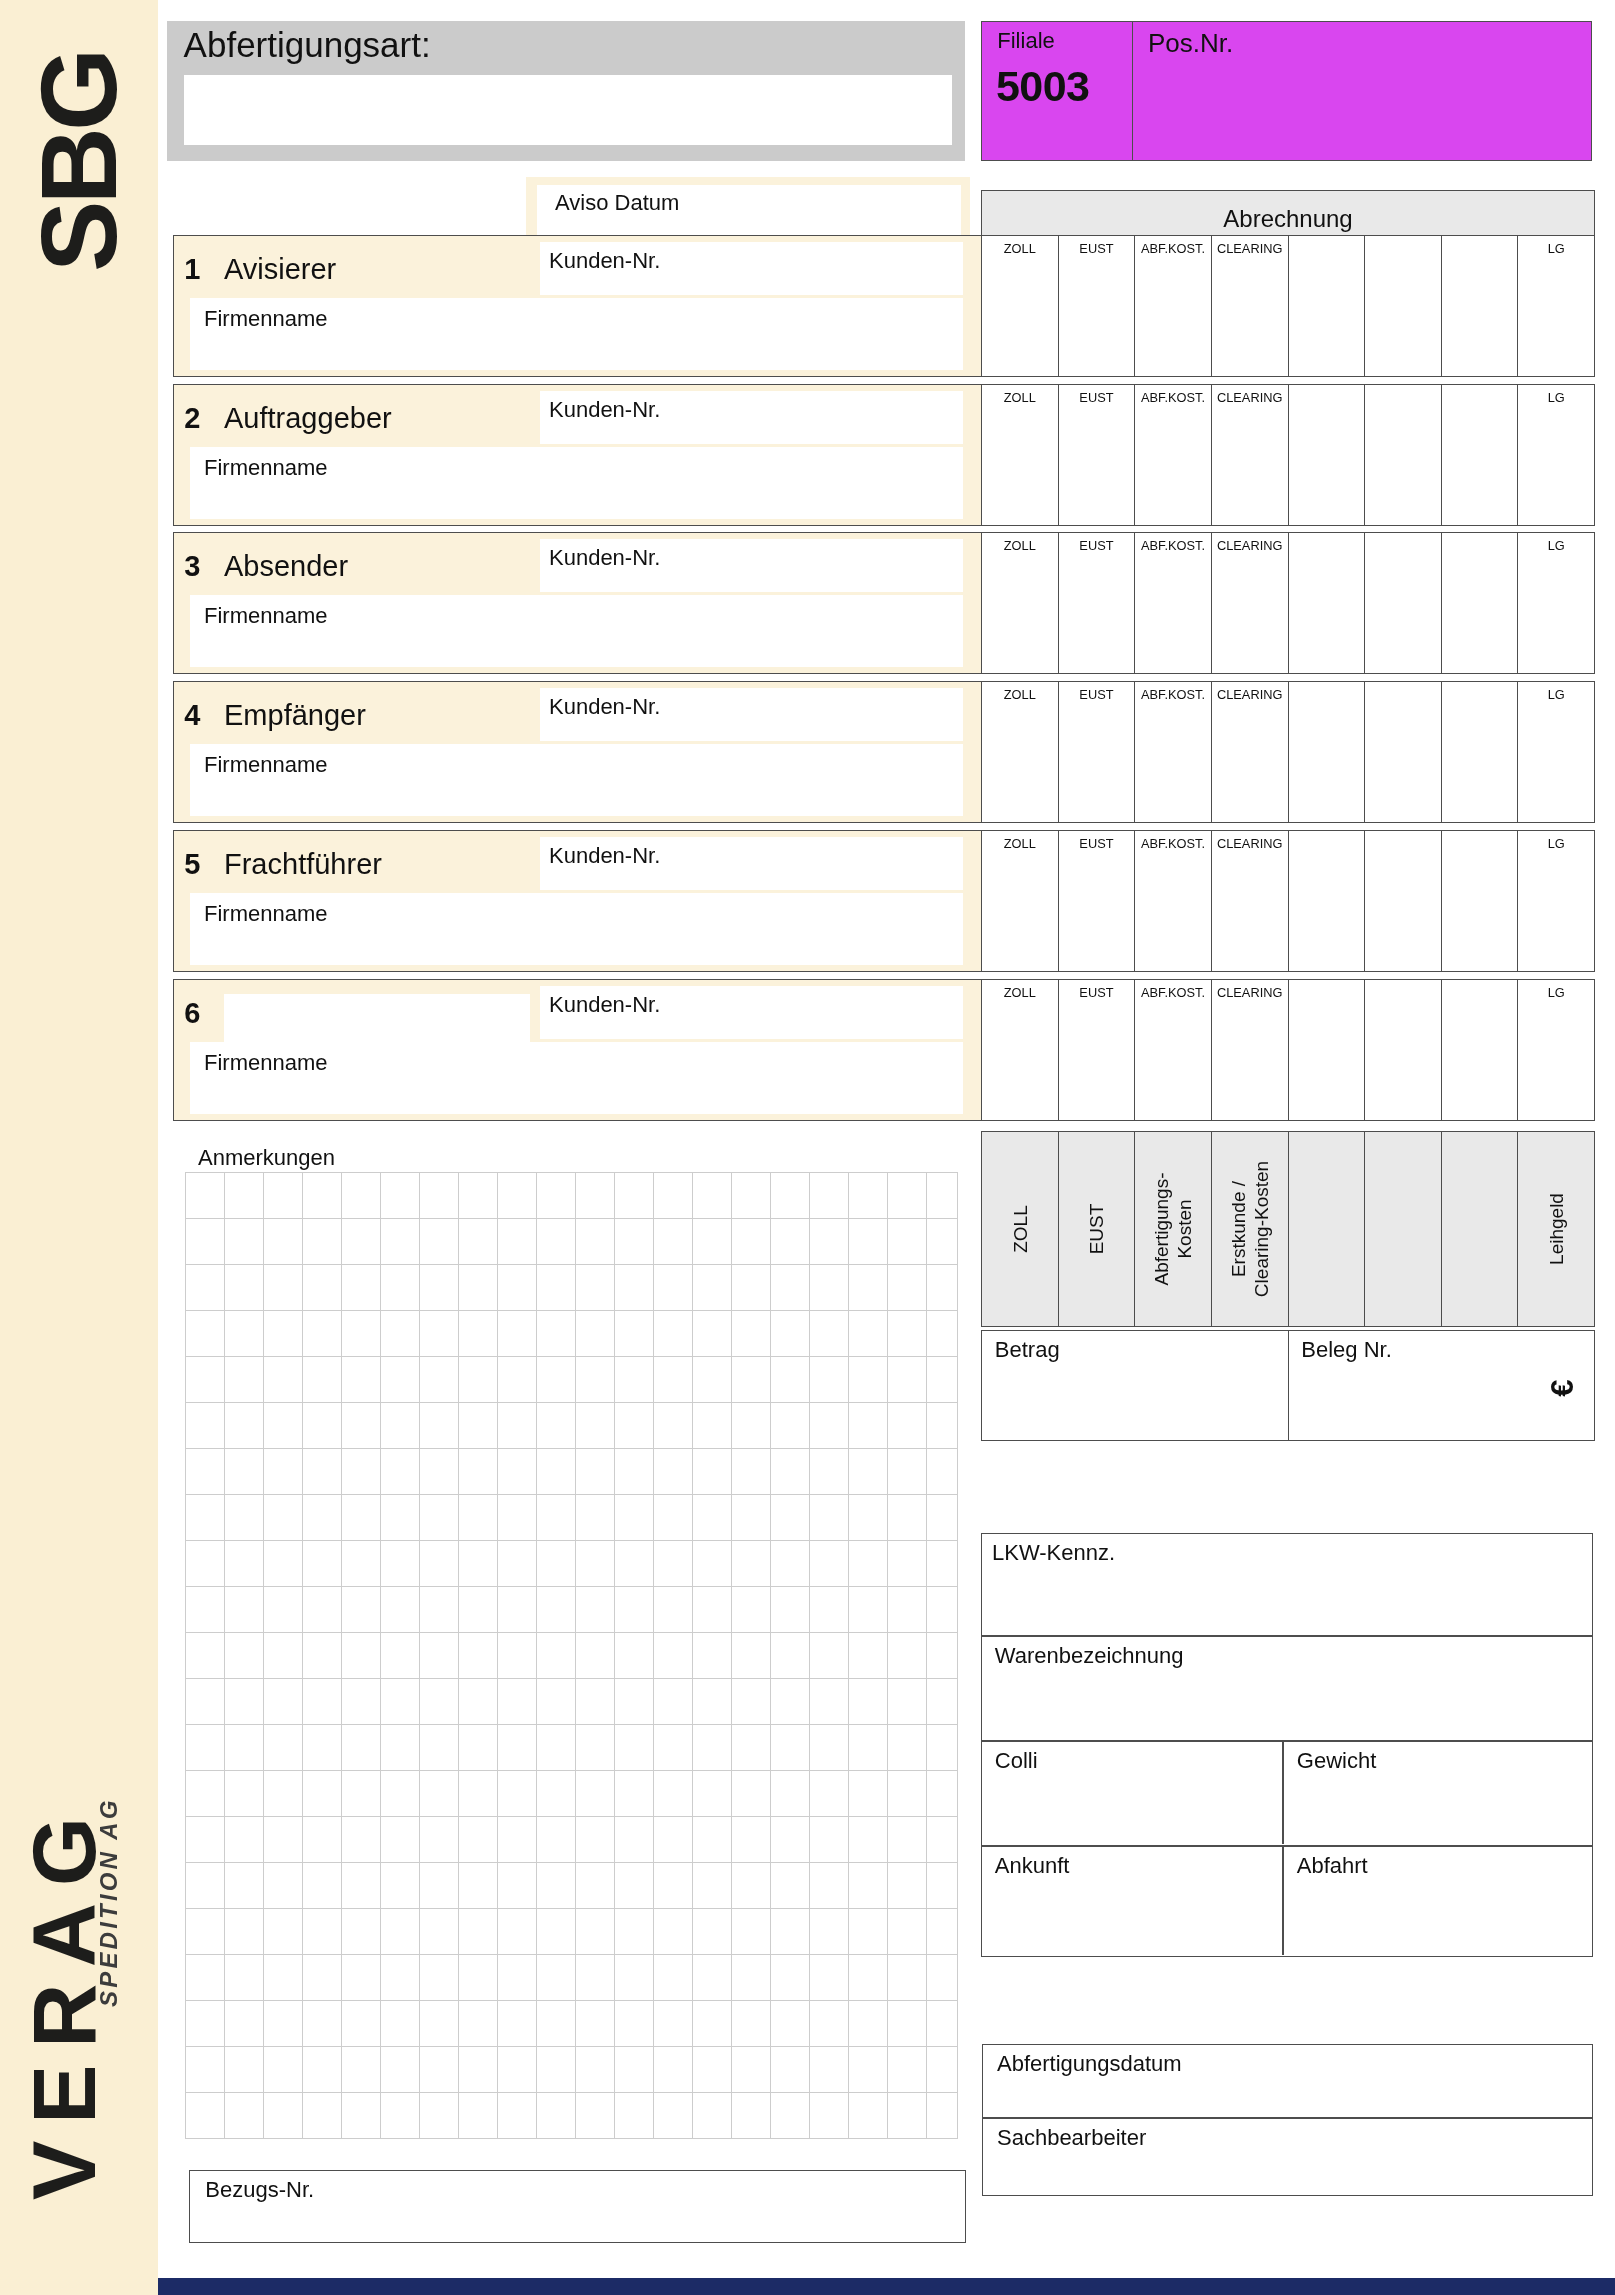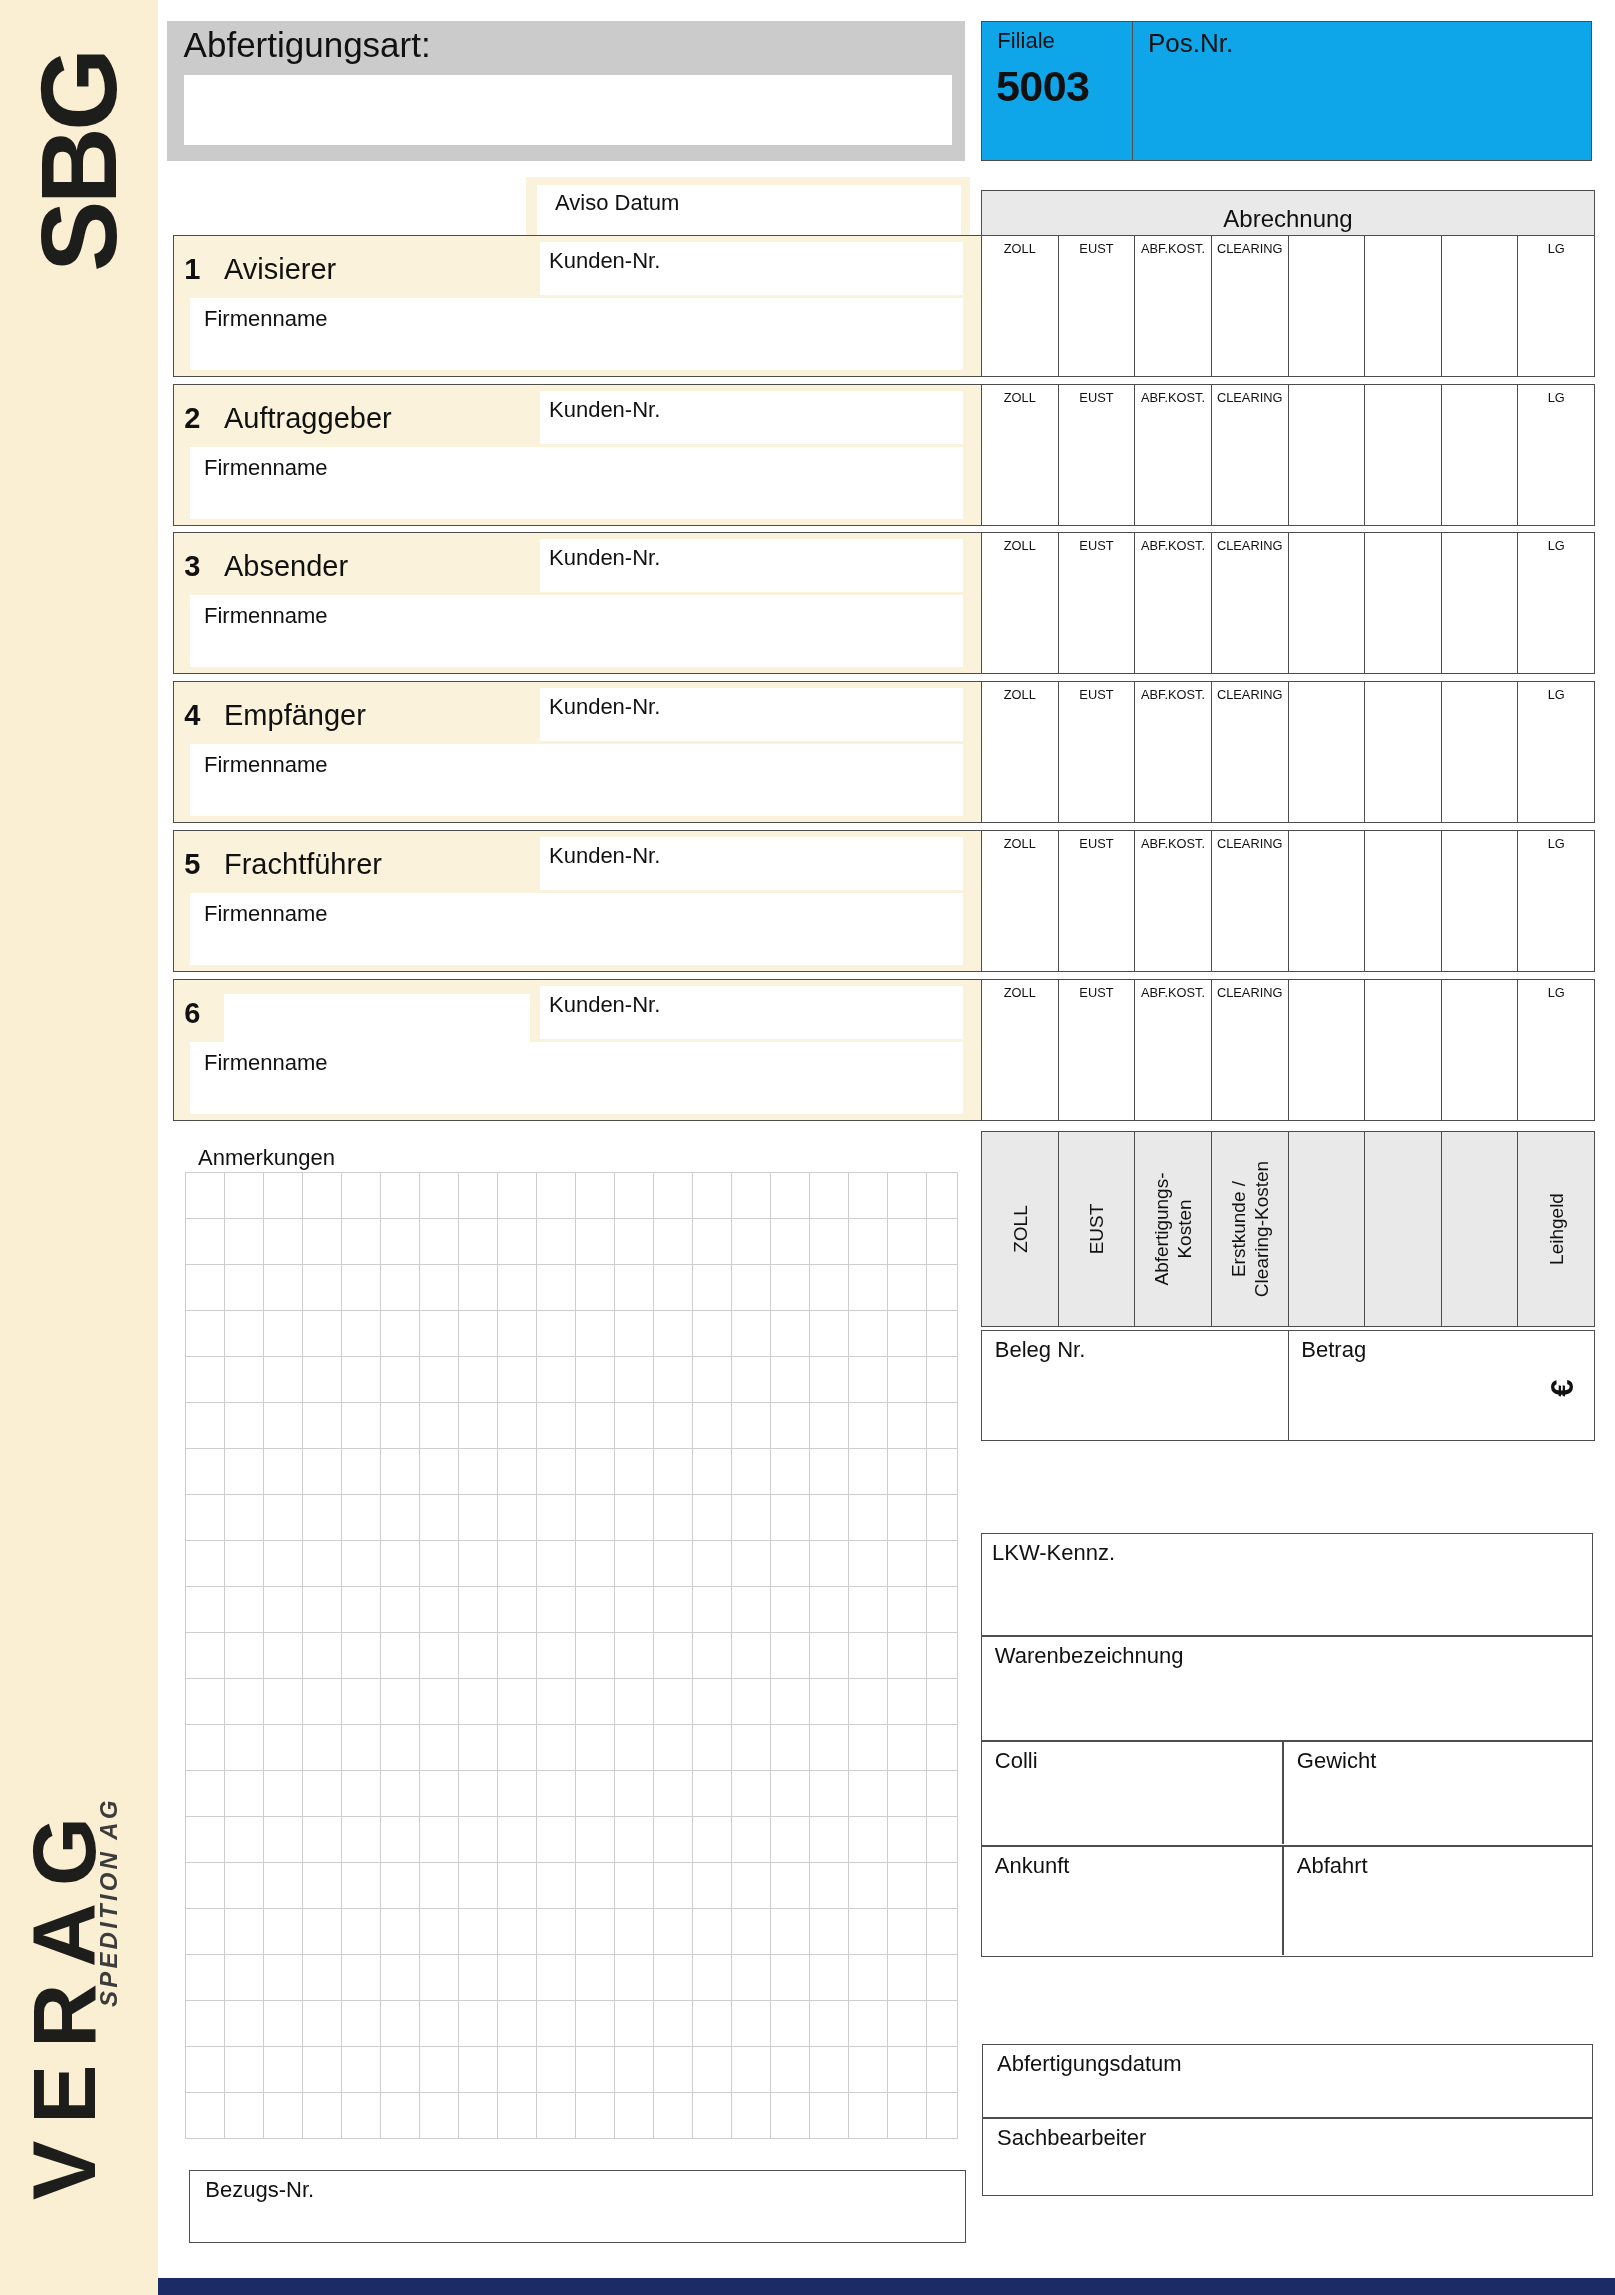--- a/index.html
+++ b/index.html
@@ -16,21 +16,21 @@
   .sbg{left:37px;top:272px;width:214px;height:86px;font-size:107px;font-weight:bold;
        letter-spacing:-3.8px;line-height:84px;color:#1d1d1b;text-align:center;}
   .verag{left:32px;top:2200px;width:384px;height:65px;font-size:89px;font-weight:bold;
        letter-spacing:16.6px;line-height:64px;color:#1d1d1b;}
   .sped{left:93px;top:2007px;width:252px;height:32px;font-size:24px;font-weight:bold;
        font-style:italic;letter-spacing:3.2px;line-height:32px;color:#3c3c3c;}
   
   .graypanel{left:167px;top:21px;width:798px;height:140px;background:#CBCBCB;}
   .gp-label{position:absolute;left:16.6px;top:3.8px;font-size:35px;color:#111;}
   .gp-input{position:absolute;left:16.6px;top:54px;width:768px;height:70px;background:#fff;}
-  .filbox{left:981px;top:21px;width:611px;height:140px;background:#0ea5e9;}
+  .filbox{left:981px;top:21px;width:611px;height:140px;background:#d946ef;}
   .fil-div{position:absolute;left:150px;top:0;width:1.3px;height:100%;background:#4d4d4d;}
   .fil-label{position:absolute;left:15.3px;top:6.4px;font-size:22px;}
   .fil-value{position:absolute;left:14px;top:40px;font-size:43px;font-weight:bold;letter-spacing:-0.6px;}
   .pos-label{position:absolute;left:166px;top:6.4px;font-size:26px;}
   
   .avisopad{left:526px;top:177px;width:444px;height:58px;background:#FBF2DB;}
   .avisobox{position:absolute;left:11px;top:8.3px;width:424px;height:50px;background:#fff;}
   .aviso-label{position:absolute;left:18px;top:5.1px;font-size:22px;}
   
   .sec{left:173px;width:812px;height:142px;background:#FBF2DB;border:1.9px solid #4d4d4d;}
@@ -371,24 +371,24 @@
   <div class="rcol">
       <div class="rlab"></div>
     </div>
   <div class="rcol">
       <div class="rlab">Leihgeld</div>
     </div>
 </div>
 
 <div class="s bb bordered">
   <div class="bcell">
+    <span class="lab">Betrag</span>
+  </div>
+  <div class="bcell">
     <span class="lab">Beleg Nr.</span>
-  </div>
-  <div class="bcell">
-    <span class="lab">Betrag</span>
   </div>
 </div>
 <div class="euro">€</div>
 
 <div class="s cargo bordered">
   <div class="crow" style="top:0;height:101px;">
     <span class="lab" style="position:absolute;left:10px;top:6.4px;">LKW-Kennz.</span>
   </div>
   <div class="cline" style="top:101px;"></div>
   <div class="crow" style="top:103px;height:104px;">

